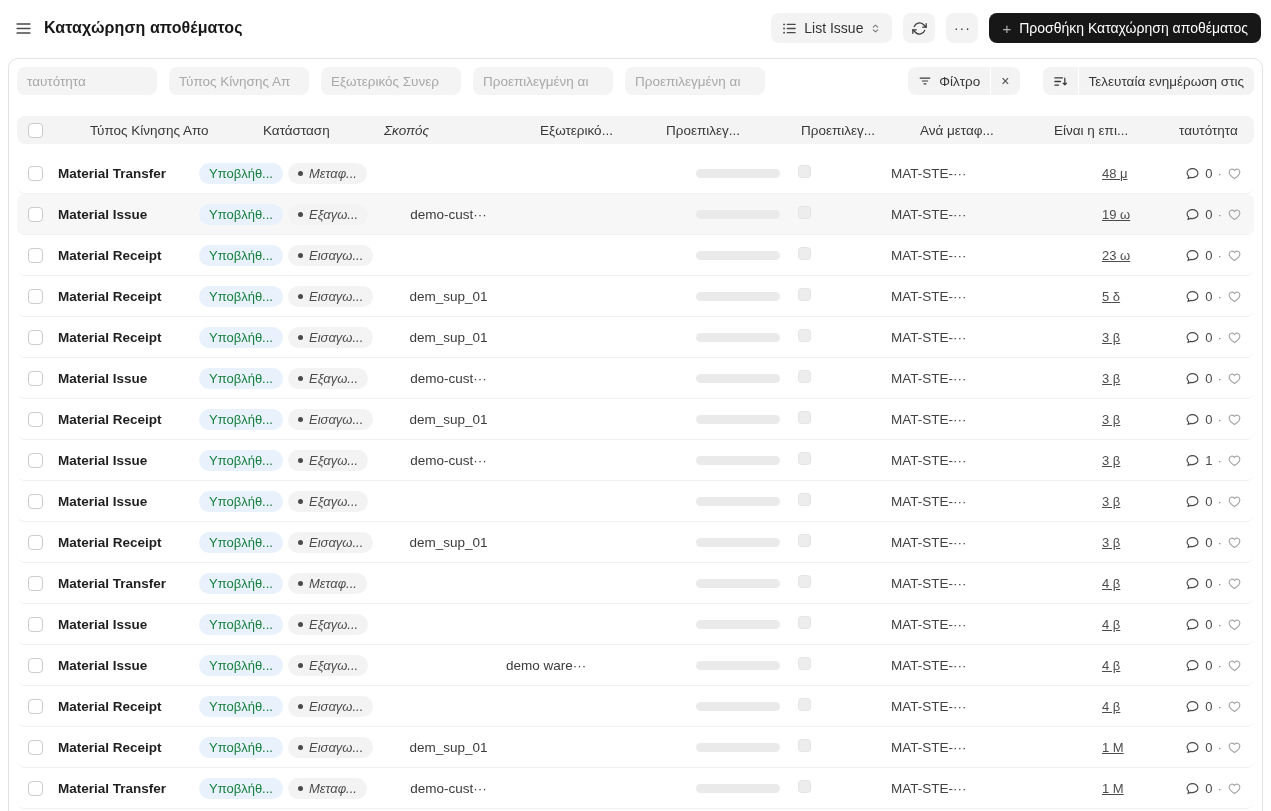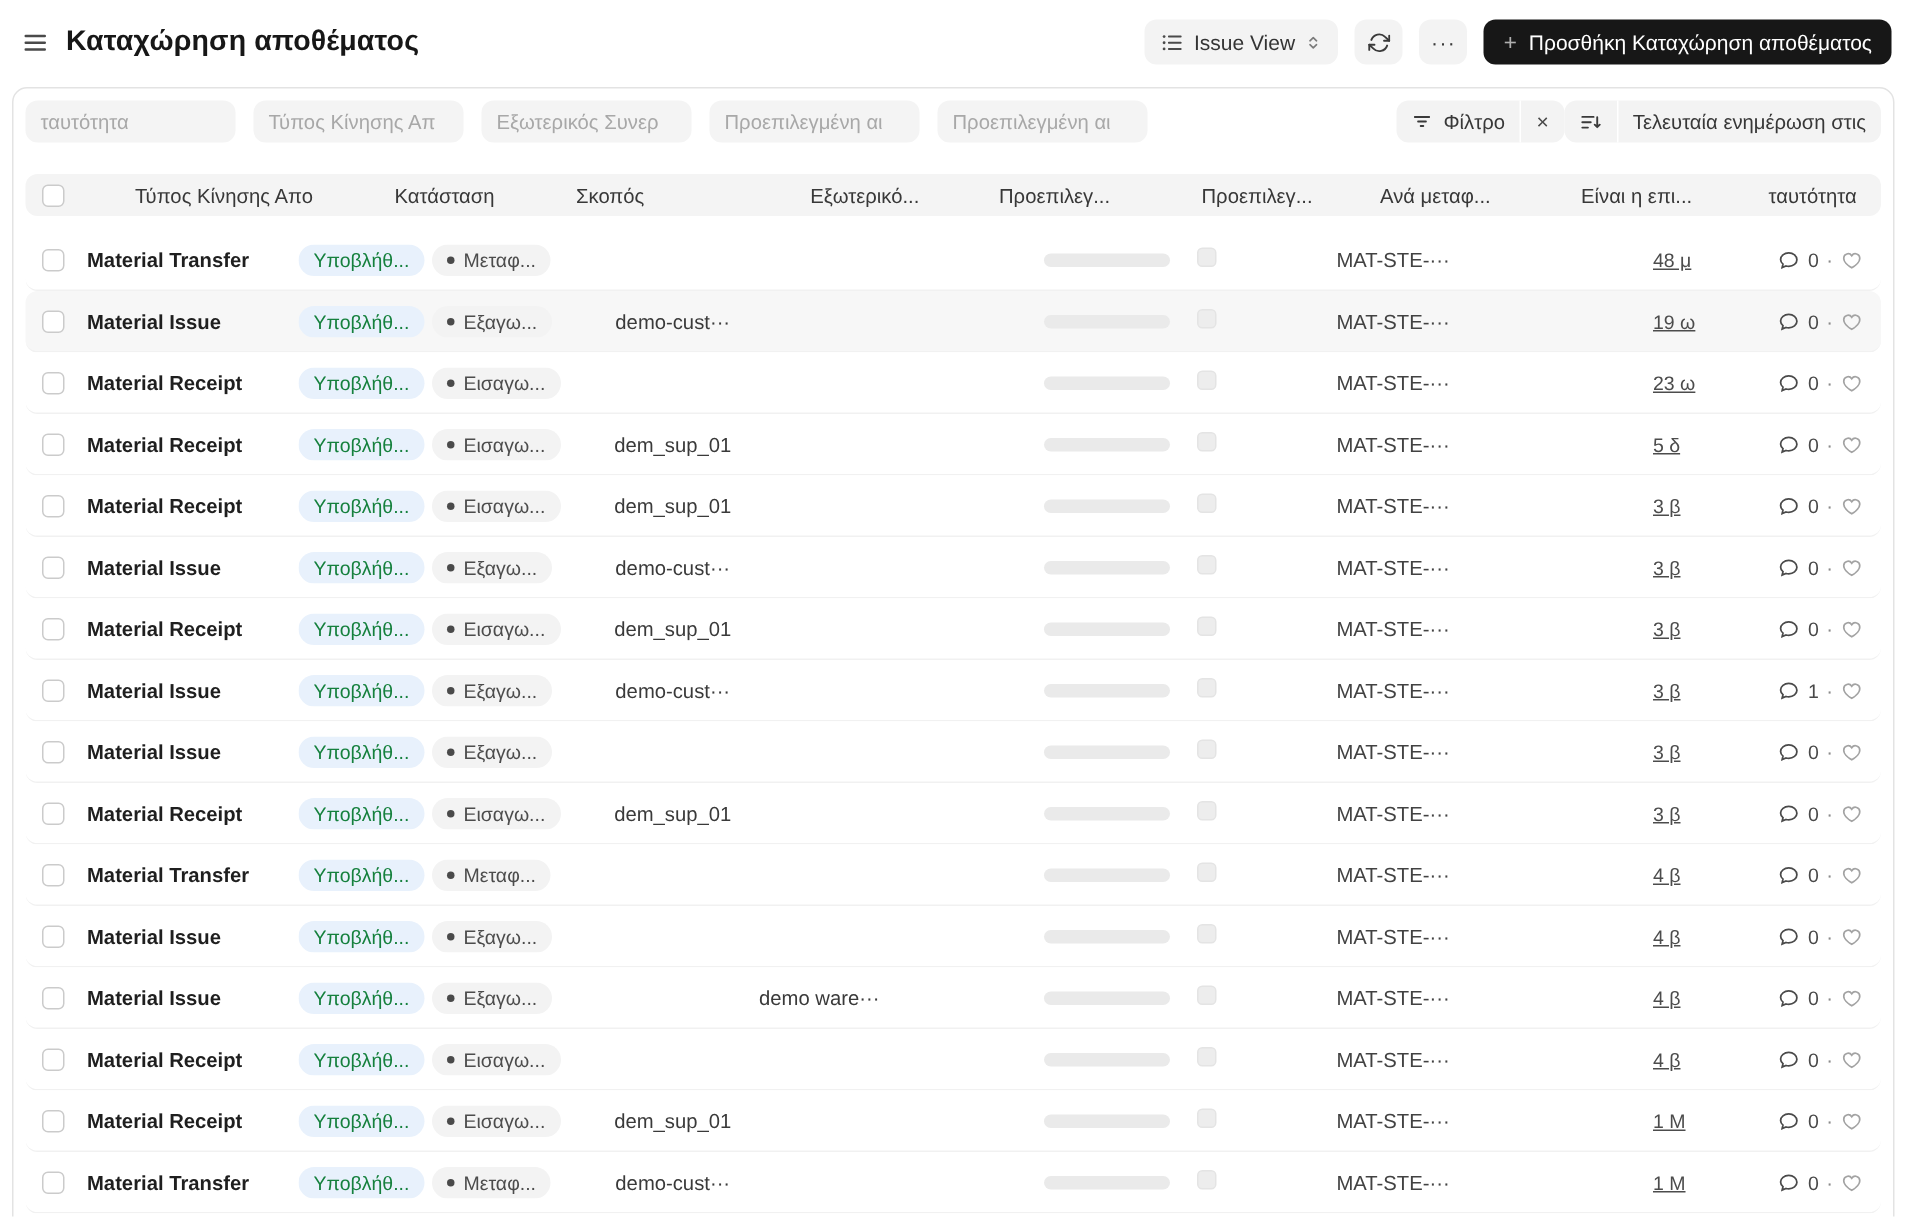--- a/index.html
+++ b/index.html
@@ -2,56 +2,56 @@
 <html><head>
 <meta charset="utf-8">
 <style>
   * { margin:0; padding:0; box-sizing:border-box; }
   html,body { width:1271px; height:811px; overflow:hidden; background:#fff;
               font-family:"Liberation Sans", sans-serif; color:#1f1f1f; }
 
   
   .topbar { height:54px; display:flex; align-items:center; padding:2px 10px 0 10px; }
   .hamburger { width:26px; height:26px; display:flex; align-items:center; justify-content:center; cursor:pointer; }
-  .page-title { font-size:19px; font-weight:700; margin-left:8px; letter-spacing:.1px; color:#171717; }
+  .page-title { font-size:16px; font-weight:700; margin-left:8px; letter-spacing:.1px; color:#171717; }
   .topbar-right { margin-left:auto; display:flex; align-items:center; gap:11px; }
   .btn { height:30px; border:none; border-radius:8px; background:#f3f3f3; color:#343434;
          font-family:inherit; font-size:14px; display:flex; align-items:center; gap:7px;
          padding:0 11px; cursor:pointer; }
   .btn.icon-only { width:32px; justify-content:center; padding:0; }
   .btn-primary { background:#171717; color:#fff; font-size:14px; padding:0 13px; gap:8px; }
   .btn-primary .plus { color:rgba(255,255,255,.66); font-size:15px; line-height:1; }
   .viewswitch-label { font-weight:500; }
 
   
   .card { margin:4px 8px 0 8px; border:1px solid #e3e3e3; border-radius:10px;
           height:960px; background:#fff; overflow:hidden; }
 
   
   .filter-bar { display:flex; align-items:center; padding:8px 8px 8px 8px; gap:12px; }
   .filter-input { width:140px; height:28px; border:none; border-radius:8px; background:#f4f4f4;
                   font-family:inherit; font-size:13.5px; padding:0 10px; color:#383838; }
   .filter-input::placeholder { color:#a8a8a8; }
-  .filter-right { margin-left:auto; display:flex; align-items:center; gap:0; }
+  .filter-right { margin-left:auto; display:flex; align-items:center; gap:23px; }
   .seg-btn { height:28px; display:flex; align-items:center; background:#f3f3f3; border-radius:8px; }
   .seg { display:flex; align-items:center; gap:7px; padding:0 10px; font-size:13.5px;
          color:#383838; cursor:pointer; height:100%; }
   .seg-divider { width:1px; height:28px; background:#fff; }
   .x-glyph { font-size:14px; color:#4a4a4a; }
 
   
   .thead { margin:13px 8px 0 8px; height:28px; background:#f4f4f4; border-radius:8px;
            display:flex; align-items:center; padding:0 12px 0 11px; font-size:13.5px; color:#383838;gap:32px; }
   .rows { margin-top:9px; }
 
   
   .col-check    { flex:0 0 30px; display:flex; align-items:center; }
   .col-type     { flex:0 0 141px; overflow:hidden; white-space:nowrap; }
   .col-status   { flex:0 0 89px; overflow:hidden; white-space:nowrap; }
-  .col-purpose  { flex:0 0 103px; overflow:hidden; white-space:nowrap; }
+  .col-purpose  { flex:0 0 103px; overflow:hidden; white-space:nowrap;font-style:italic; }
   .col-external { flex:0 0 115px; overflow:hidden; white-space:nowrap;text-align:center; }
   .col-wh1      { flex:0 0 103px; overflow:hidden; white-space:nowrap; }
   .col-wh2      { flex:0 0 87px; overflow:hidden; white-space:nowrap; }
   .col-progress { flex:0 0 102px; }
   .col-mini     { flex:0 0 93px; }
   .col-id       { flex:1 1 auto; overflow:hidden; white-space:nowrap; }
   .col-time     { flex:0 0 52px; color:#4c4c4c; font-size:13px;text-decoration:underline; }
   .col-social   { flex:0 0 88px; display:flex; align-items:center; justify-content:flex-end; gap:5px; padding-left:10px; }
   .head-spacer  { flex:1 1 auto; }
   .head-count   { color:#0369a1; font-size:13.5px; margin-right:9px; }
@@ -90,21 +90,21 @@
   <div class="topbar-right">
     <button class="btn">
       <span>
         <svg class="ic" width="15" height="15" viewBox="0 0 16 16">
           <circle cx="2.2" cy="3.6" r="1" fill="#4a4a4a"></circle>
             <circle cx="2.2" cy="8" r="1" fill="#4a4a4a"></circle>
             <circle cx="2.2" cy="12.4" r="1" fill="#4a4a4a"></circle>
           <path d="M5.6 3.6h8.4M5.6 8h8.4M5.6 12.4h8.4" stroke="#4a4a4a" stroke-width="1.4" stroke-linecap="round"></path>
         </svg>
       </span>
-      <span class="viewswitch-label">Issue View</span>
+      <span class="viewswitch-label">List Issue</span>
       <span>
         <svg class="ic" width="11" height="13" viewBox="0 0 16 16">
             <path d="M4.8 6.1 8 3l3.2 3.1M4.8 9.9 8 13l3.2-3.1" stroke="#7b7b7b" stroke-width="1.6" fill="none" stroke-linecap="round" stroke-linejoin="round"></path>
           </svg>
       </span>
     </button>
 
     <button class="btn icon-only">
       <span>
         <svg class="ic" width="15" height="15" viewBox="0 0 16 16" fill="none" stroke="#3a3a3a" stroke-width="1.35" stroke-linecap="round" stroke-linejoin="round">

